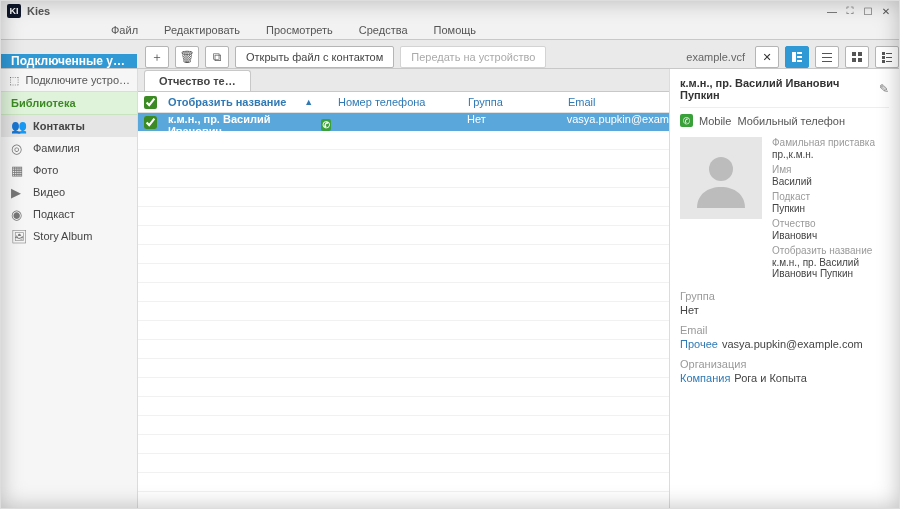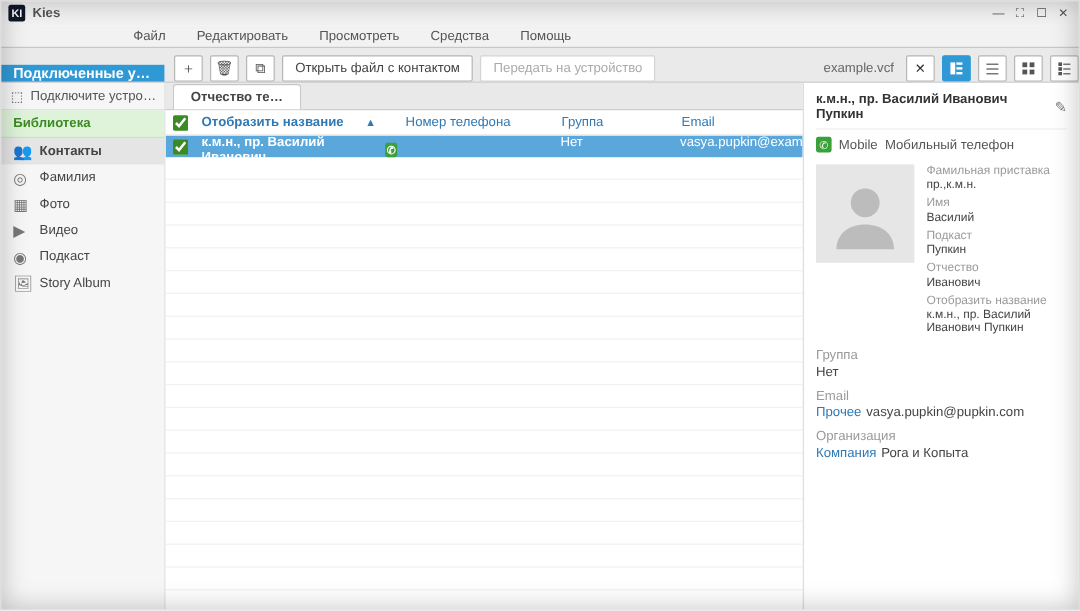--- a/index.html
+++ b/index.html
@@ -263,21 +263,21 @@
           <div class="flabel">Отобразить название</div>
           <div class="fval">к.м.н., пр. Василий Иванович Пупкин</div>
         </div>
       </div>
       <div class="sect">
         <div class="slabel">Группа</div>
         <div class="sval">Нет</div>
       </div>
       <div class="sect">
         <div class="slabel">Email</div>
-        <div class="sval"><span class="accent">Прочее</span><span>vasya.pupkin@pupkin.com</span></div>
+        <div class="sval"><span class="accent">Прочее</span><span>vasya.pupkin@example.com</span></div>
       </div>
       <div class="sect">
         <div class="slabel">Организация</div>
         <div class="sval"><span class="accent">Компания</span><span>Рога и Копыта</span></div>
       </div>
     </div>
 
   </div>
 
   <div class="shadow"></div>

